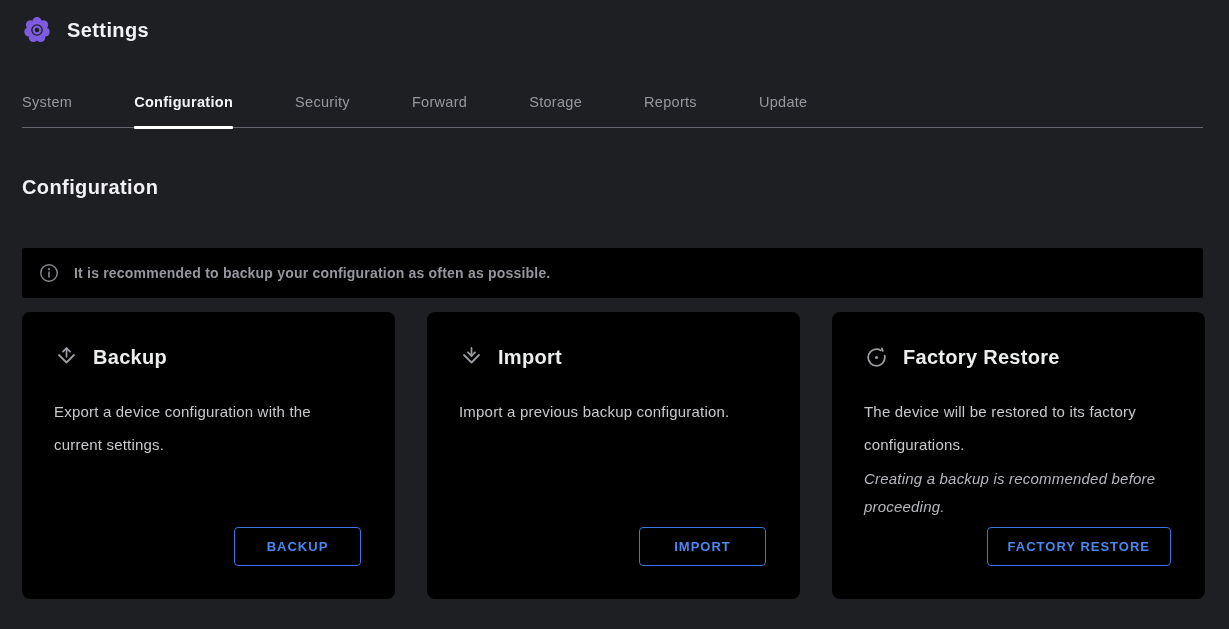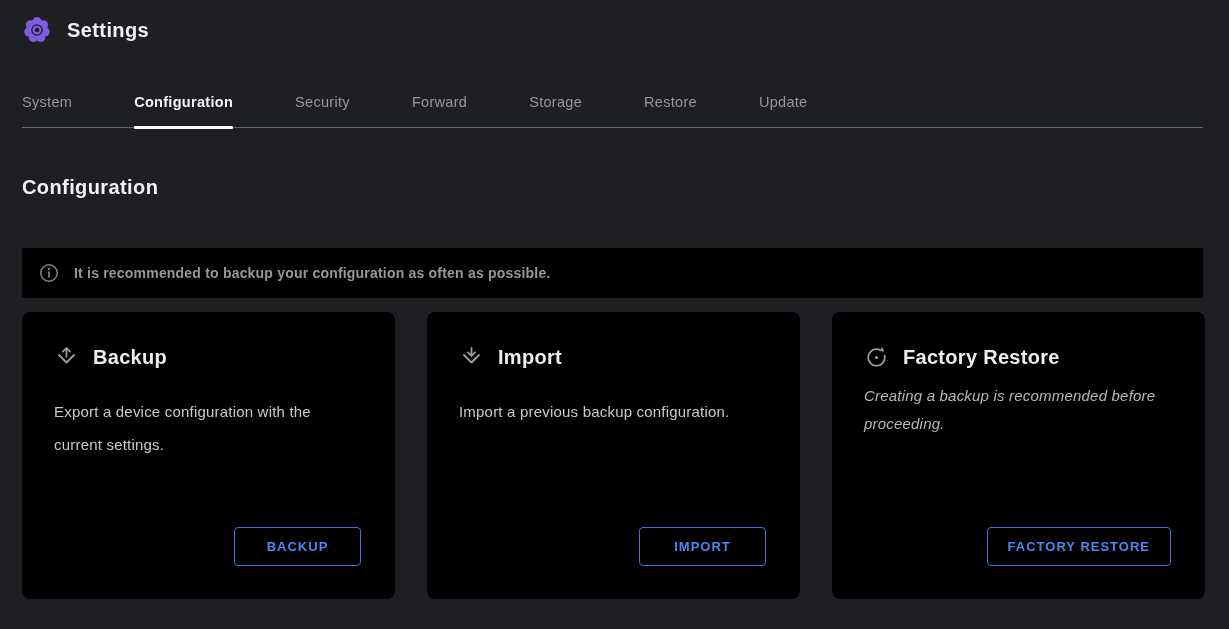--- a/index.html
+++ b/index.html
@@ -72,21 +72,21 @@
   .card-head { display:flex; align-items:center; gap:14px; height:26px; }
   .card-head h3 {
     font-size:20px; font-weight:bold; color:#eceded; letter-spacing:.3px;
   }
   .card-desc {
     margin-top:25px;
     font-size:15px; line-height:33px; letter-spacing:.2px;
     color:#c8c9cd;
   }
   .card-note {
-    margin-top:12px;
+    margin-top:4px;
     font-size:15px; line-height:28px; letter-spacing:.2px;
     font-style:italic; color:#b7b8bf;
   }
   .card-btn {
     position:absolute; right:34px; bottom:33px;
     min-width:127px; height:39px; padding:0 20px;
     background:transparent;
     border:1px solid #3d74e0; border-radius:4px;
     color:#4a87f0; font-family:inherit;
     font-size:13px; font-weight:bold; letter-spacing:1px;
@@ -115,21 +115,21 @@
   </svg>
   <h1>Settings</h1>
 </header>
 
 <nav class="tabs">
   <div class="tab">System</div>
   <div class="tab active">Configuration</div>
   <div class="tab">Security</div>
   <div class="tab">Forward</div>
   <div class="tab">Storage</div>
-  <div class="tab">Restore</div>
+  <div class="tab">Reports</div>
   <div class="tab">Update</div>
 </nav>
 
 <h2 class="page-title">Configuration</h2>
 
 <div class="banner">
   <svg class="icon" width="22" height="22" viewBox="0 0 24 24">
     <circle cx="12" cy="12" r="9" fill="none" stroke="#83848b" stroke-width="1.6"></circle>
     <line x1="12" y1="11" x2="12" y2="16.4" stroke="#83848b" stroke-width="1.8" stroke-linecap="round"></line>
     <circle cx="12" cy="7.7" r="1.25" fill="#83848b"></circle>
@@ -167,17 +167,18 @@
 
   <section class="card">
     <div class="card-head">
       <svg class="icon" width="25" height="25" viewBox="0 0 24 24" fill="none" stroke="#9c9da3" stroke-width="1.7" stroke-linecap="round">
         <circle cx="12" cy="12" r="8" stroke-dasharray="41.9 6.3"></circle>
         <path d="M17.1 3.2 L18.1 5.6"></path>
         <circle cx="12" cy="12" r="1.5" fill="#9c9da3" stroke="none"></circle>
       </svg>
       <h3>Factory Restore</h3>
     </div>
+    <p class="card-desc">The device will be restored to its factory configurations.</p>
     <p class="card-note">Creating a backup is recommended before proceeding.</p>
     <button class="card-btn">FACTORY RESTORE</button>
   </section>
 
 </div>
 
 </body></html>

